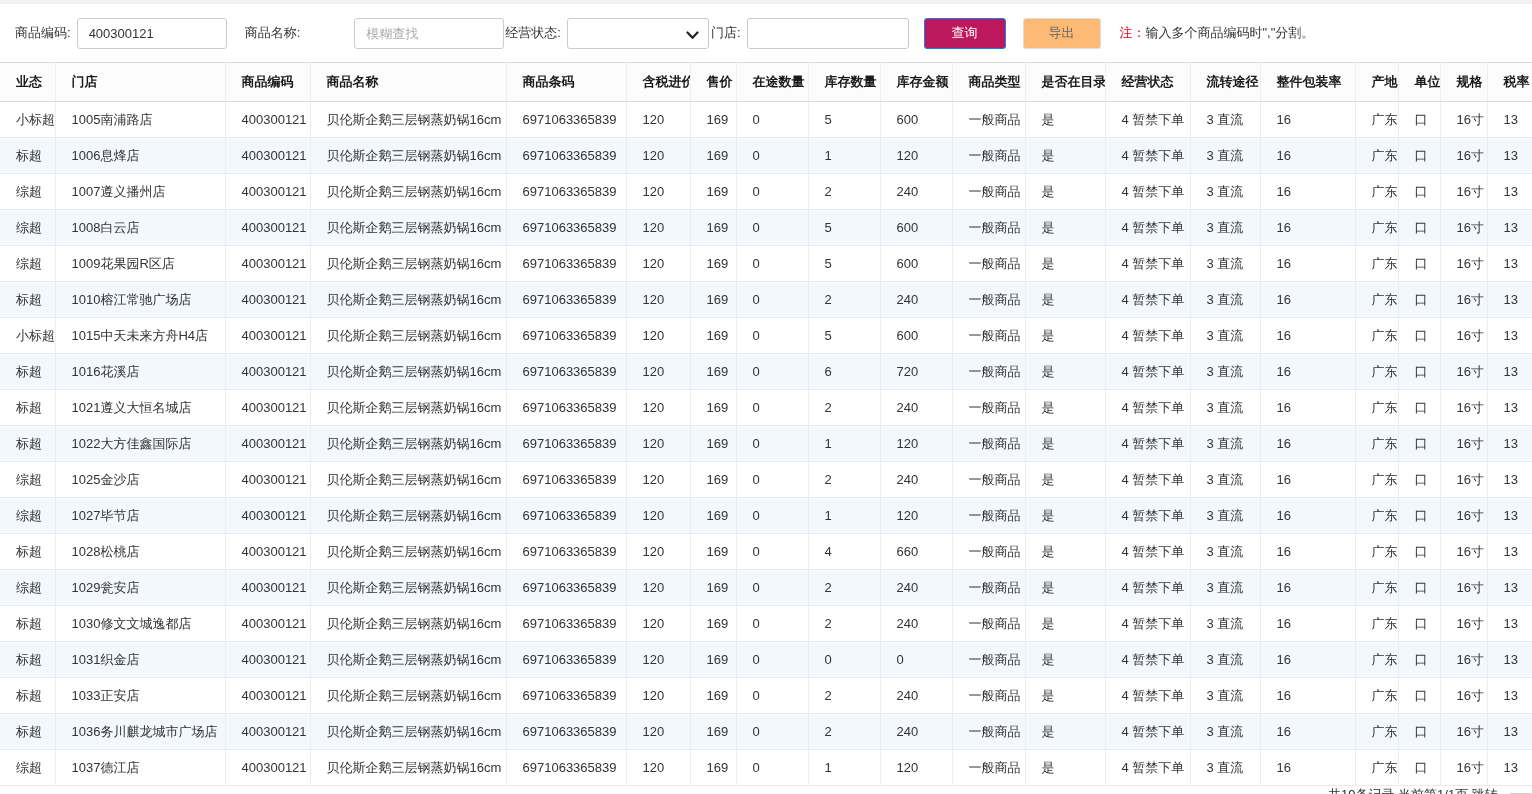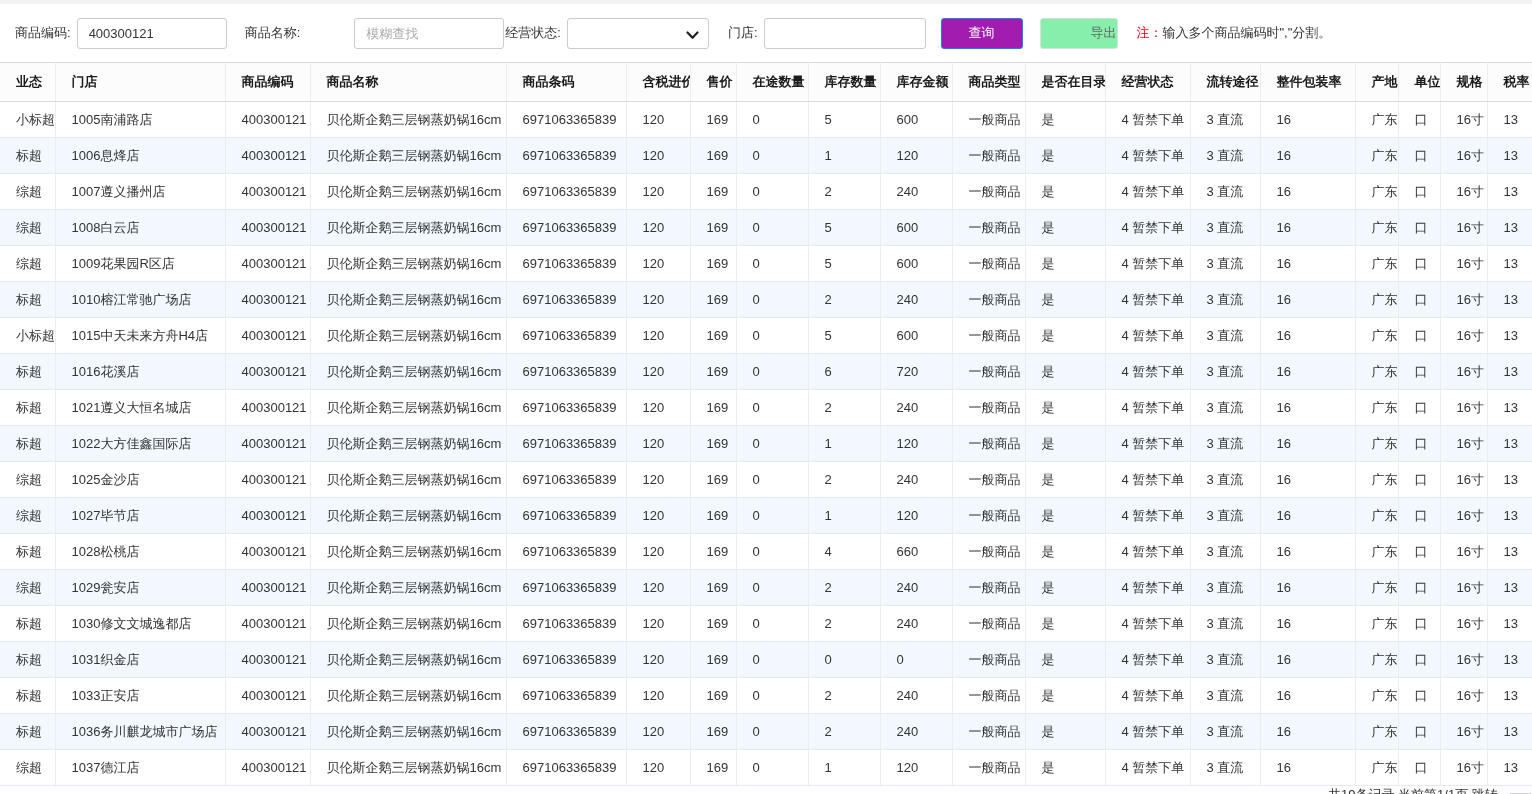--- a/index.html
+++ b/index.html
@@ -9,24 +9,24 @@
 
   
   .form-bar { display:flex; align-items:center; height:58px; padding-left:15px; white-space:nowrap; }
   .form-label { font-size:13px; color:#333; margin-right:6px; }
   .txt-input { height:31px; border:1px solid #ccc; border-radius:3px; padding:0 11px;
                font-size:13px; color:#333; outline:none; font-family:inherit; }
   .txt-input::placeholder { color:#aaa; }
   .sel-box { position:relative; height:31px; width:142px; border:1px solid #ccc; border-radius:3px;
              background:#fff; display:flex; align-items:center; cursor:pointer; }
   .sel-box svg { position:absolute; right:9px; top:12px; }
-  .g2 { margin-left:18px; } .g3 { margin-left:1px; } .g4 { margin-left:19px; }
+  .g2 { margin-left:18px; } .g3 { margin-left:1px; } .g4 { margin-left:2px; }
   .btn { height:31px; font-size:13px; border-radius:3px; cursor:pointer; font-family:inherit; }
-  .btn-primary { width:82px; margin-left:15px; background:#a21caf; border:1px solid #1084e8; color:#fff; }
-  .btn-default { width:78px; margin-left:17px; background:#86efac; border:1px solid #ddd; color:#666;text-align:right; }
+  .btn-primary { width:82px; margin-left:15px; background:#be185d; border:1px solid #1084e8; color:#fff; }
+  .btn-default { width:78px; margin-left:17px; background:#fdba74; border:1px solid #ddd; color:#666; }
   .note { font-size:13px; margin-left:19px; }
   .note .red { color:#e60012; }
 
   
   table { width:1532px; border-collapse:collapse; table-layout:fixed; font-size:13px; }
   th { height:39px; text-align:left; padding:0 4px 0 16px; font-size:13px; font-weight:bold; color:#1a1a1a;
        background:#fcfcfc; border-top:1px solid #d8d8d8; border-bottom:1px solid #dadada;
        border-right:1px solid #eeeeee; overflow:hidden; white-space:nowrap; }
   td { height:36px; padding:0 4px 0 16px; color:#333; border-bottom:1px solid #e4ebf2;
        border-right:1px solid #ededed; overflow:hidden; white-space:nowrap; background:#fff; }

